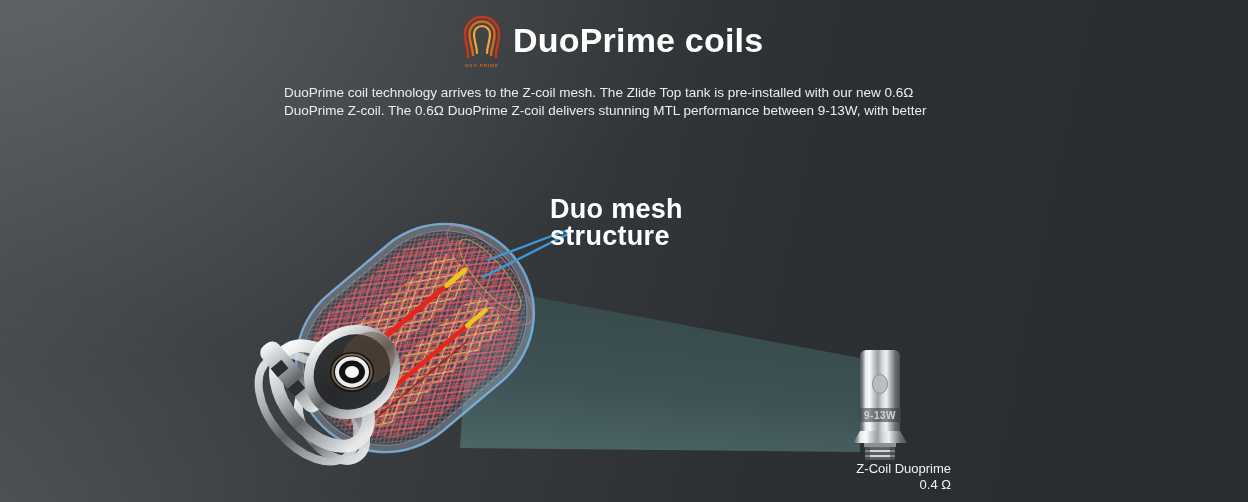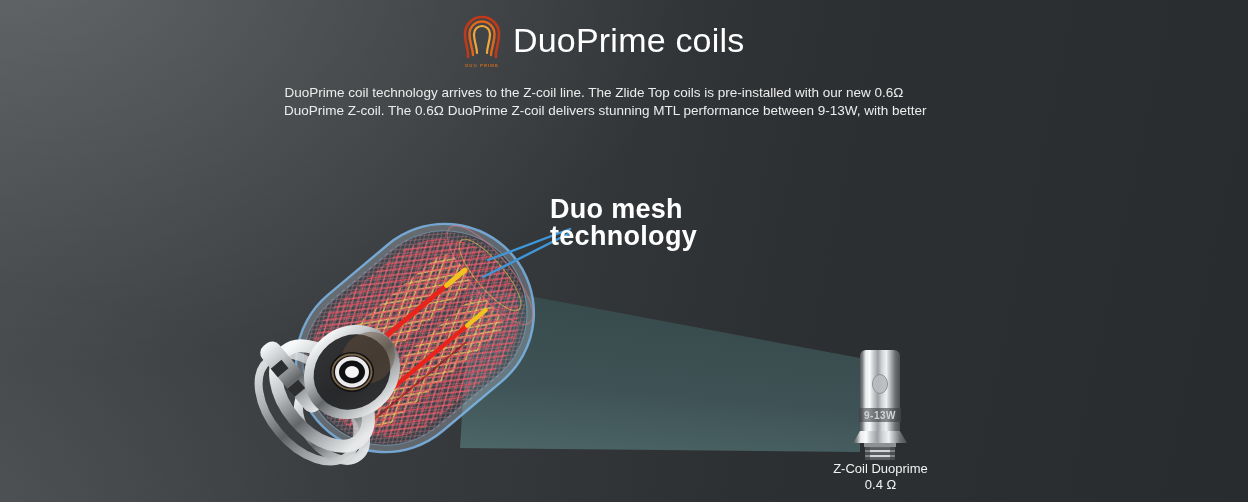--- a/index.html
+++ b/index.html
@@ -37,21 +37,21 @@
     transform-origin: center top;
     letter-spacing: 1.4px;
     font-weight: bold;
     color: #d06b1e;
     white-space: nowrap;
   }
   .page-title {
     position: absolute;
     left: 513px; top: 21px;
     font-size: 34px;
-    font-weight: normal;
+    font-weight: bold;
     letter-spacing: 0.2px;
     color: #ffffff;
   }
 
   
   .intro {
     position: absolute;
     left: 50%; top: 84px;
     width: 620px;
     margin-left: -340px;
@@ -71,21 +71,21 @@
     font-weight: bold;
     line-height: 27px;
     letter-spacing: 0.3px;
   }
 
   
   .product-caption {
     position: absolute;
     left: 810px; top: 461px;
     width: 141px;
-    text-align: center;
+    text-align: right;
     color: #f2f2f2;
     font-size: 13px;
     line-height: 16px;
   }
 </style>
 </head>
 <body>
 
 <div class="stage">
 
@@ -218,27 +218,27 @@
     <svg width="52" height="46" viewBox="0 0 52 46">
       <path d="M12,45 C13,38 9,33 9,22 A17,17 0 0 1 43,22 C43,33 39,38 40,45" fill="none" stroke="#c0391a" stroke-width="2.6" stroke-linecap="round"></path>
       <path d="M17,43 C17,37 13.5,31 13.5,22 A12.5,12.5 0 0 1 38.5,22 C38.5,31 35,37 35,43" fill="none" stroke="#e0661c" stroke-width="2.4" stroke-linecap="round"></path>
       <path d="M21,41 C21,35 18,29 18,22 A8,8 0 0 1 34,22 C34,29 31,35 31,41" fill="none" stroke="#f0a83c" stroke-width="2.2" stroke-linecap="round"></path>
     </svg>
     <div class="logo-caption">DUO PRIME</div>
   </div>
   <div class="page-title">DuoPrime coils</div>
 
   <div class="intro">
-    <div>DuoPrime coil technology arrives to the Z-coil line. The Zlide Top coils is pre-installed with our new 0.6Ω</div>
+    <div>DuoPrime coil technology arrives to the Z-coil mesh. The Zlide Top tank is pre-installed with our new 0.6Ω</div>
     <div>DuoPrime Z-coil. The 0.6Ω DuoPrime Z-coil delivers stunning MTL performance between 9-13W, with better</div>
   </div>
 
   <div class="mesh-label">
     <div>Duo mesh</div>
-    <div>technology</div>
+    <div>structure</div>
   </div>
 
   <div class="product-caption">
     <div>Z-Coil Duoprime</div>
     <div>0.4 Ω</div>
   </div>
 
 </div>
 
 </body></html>

